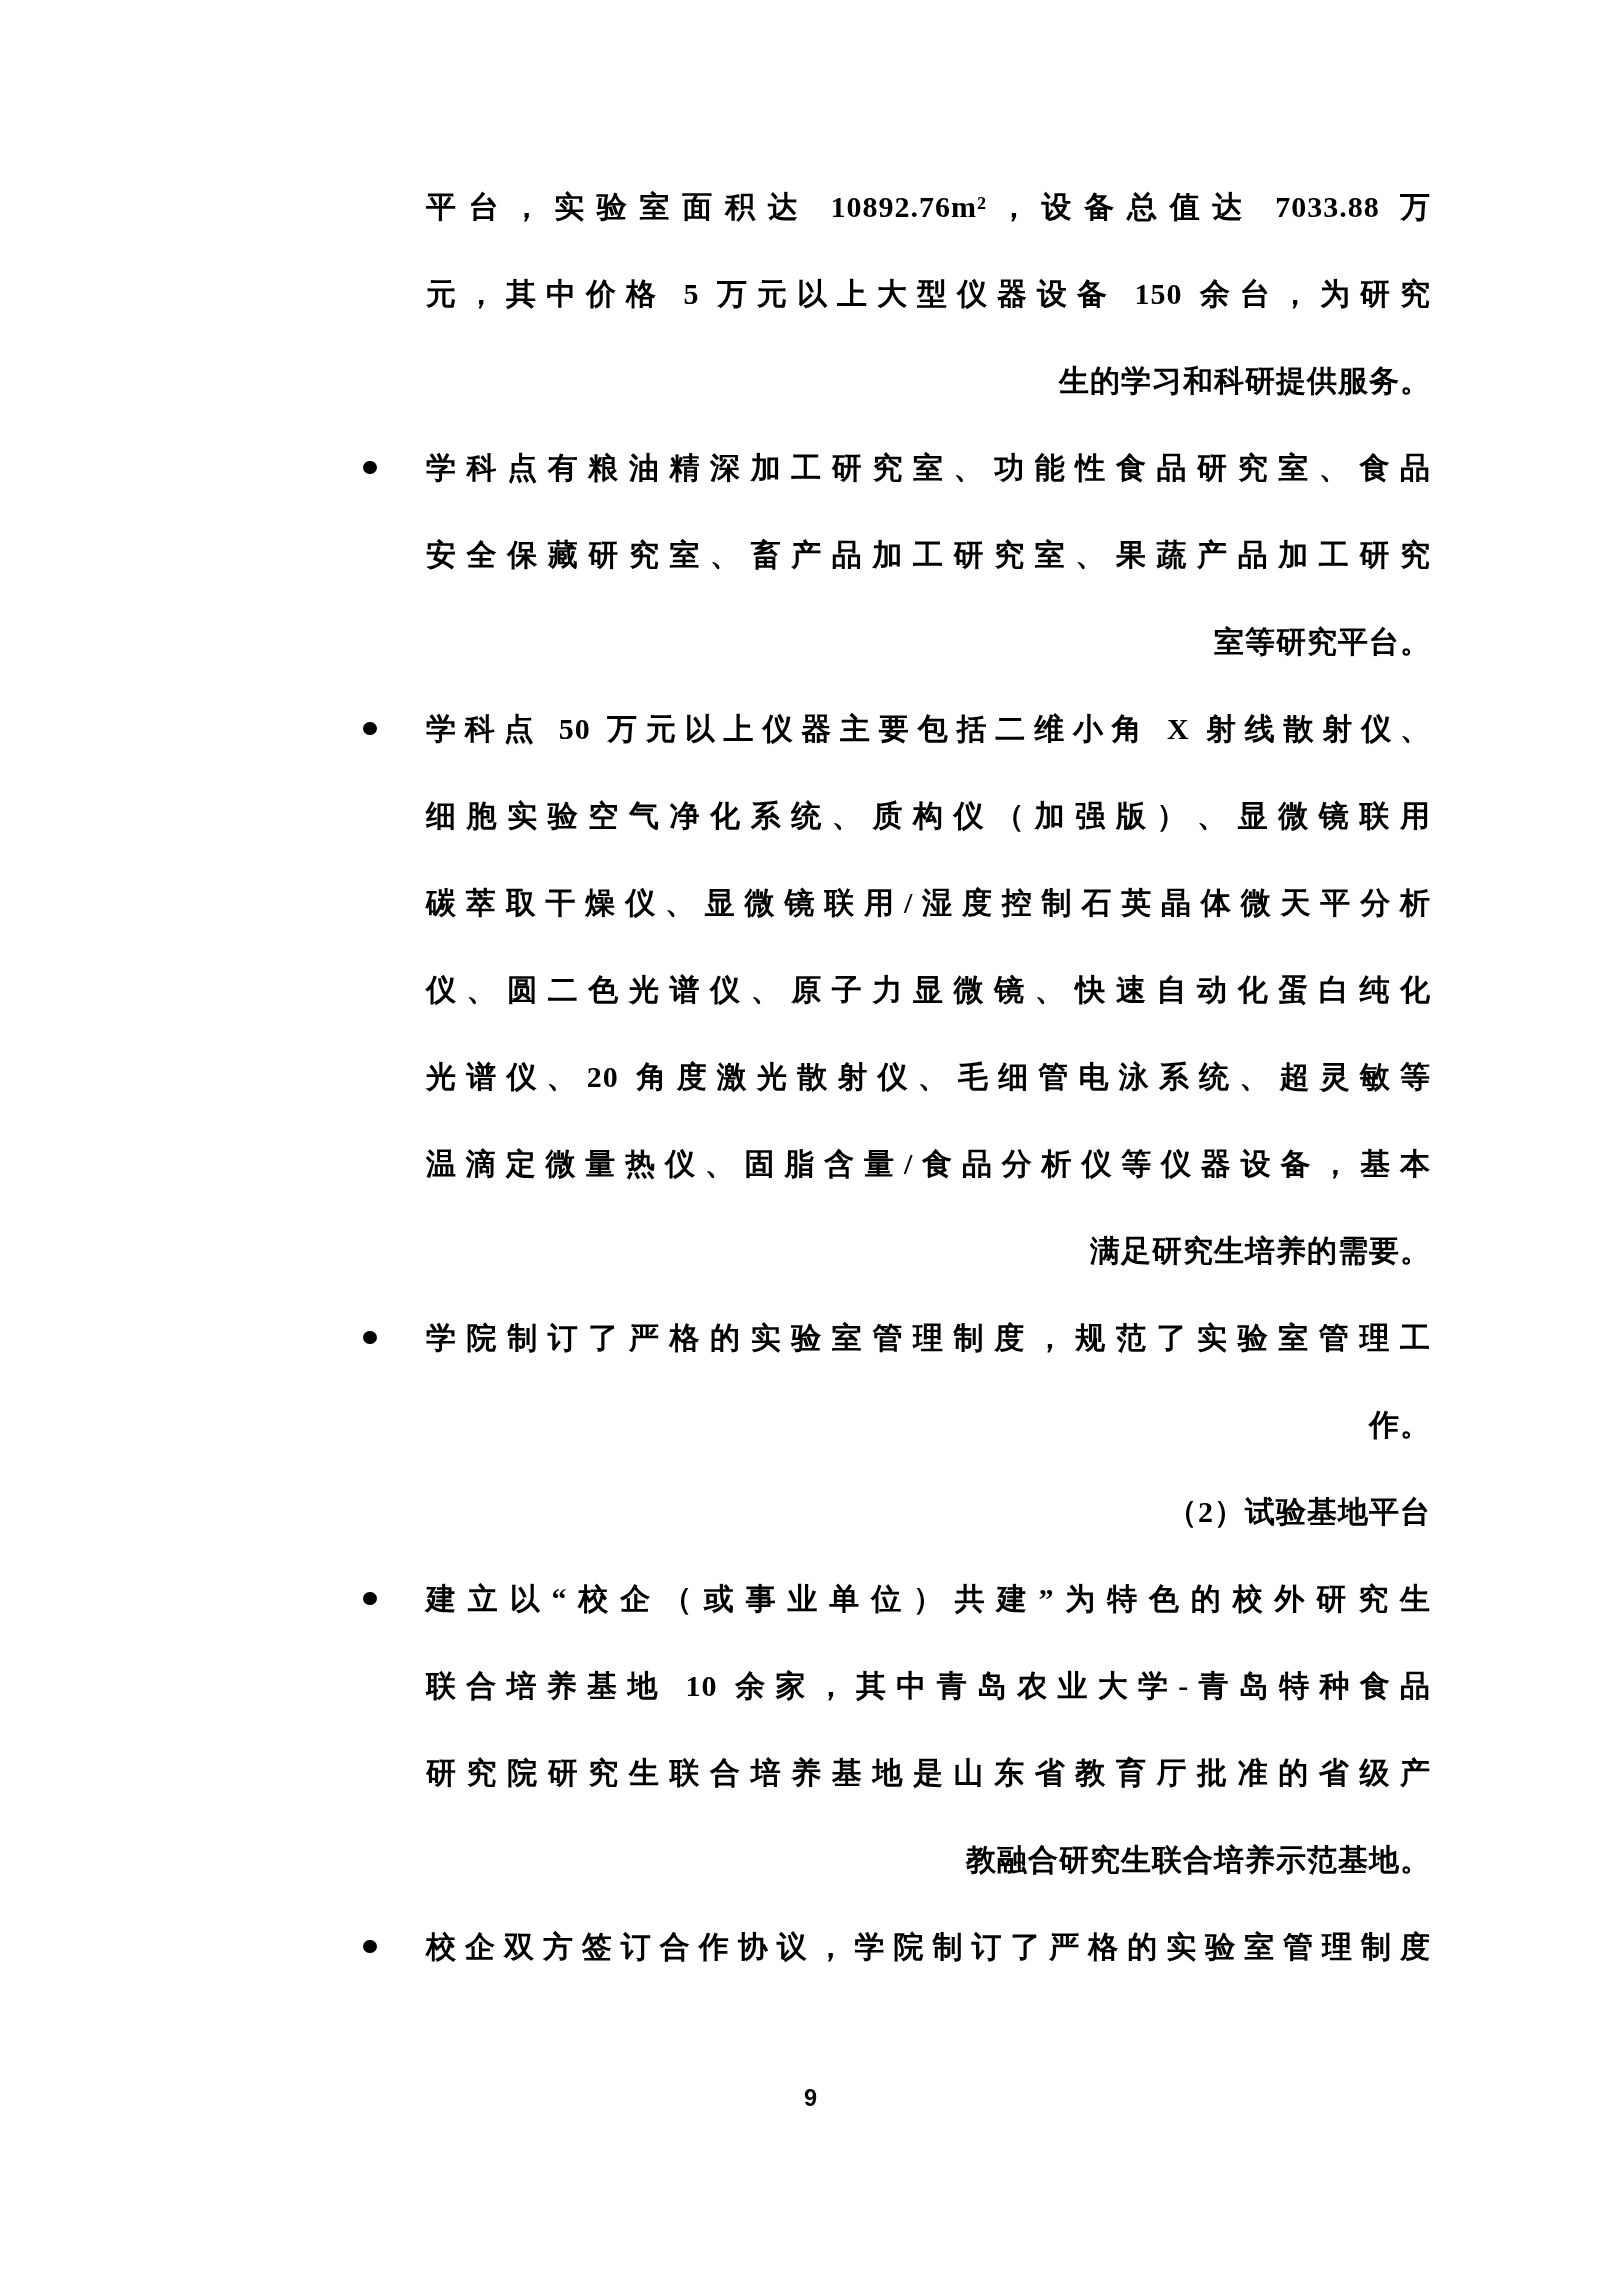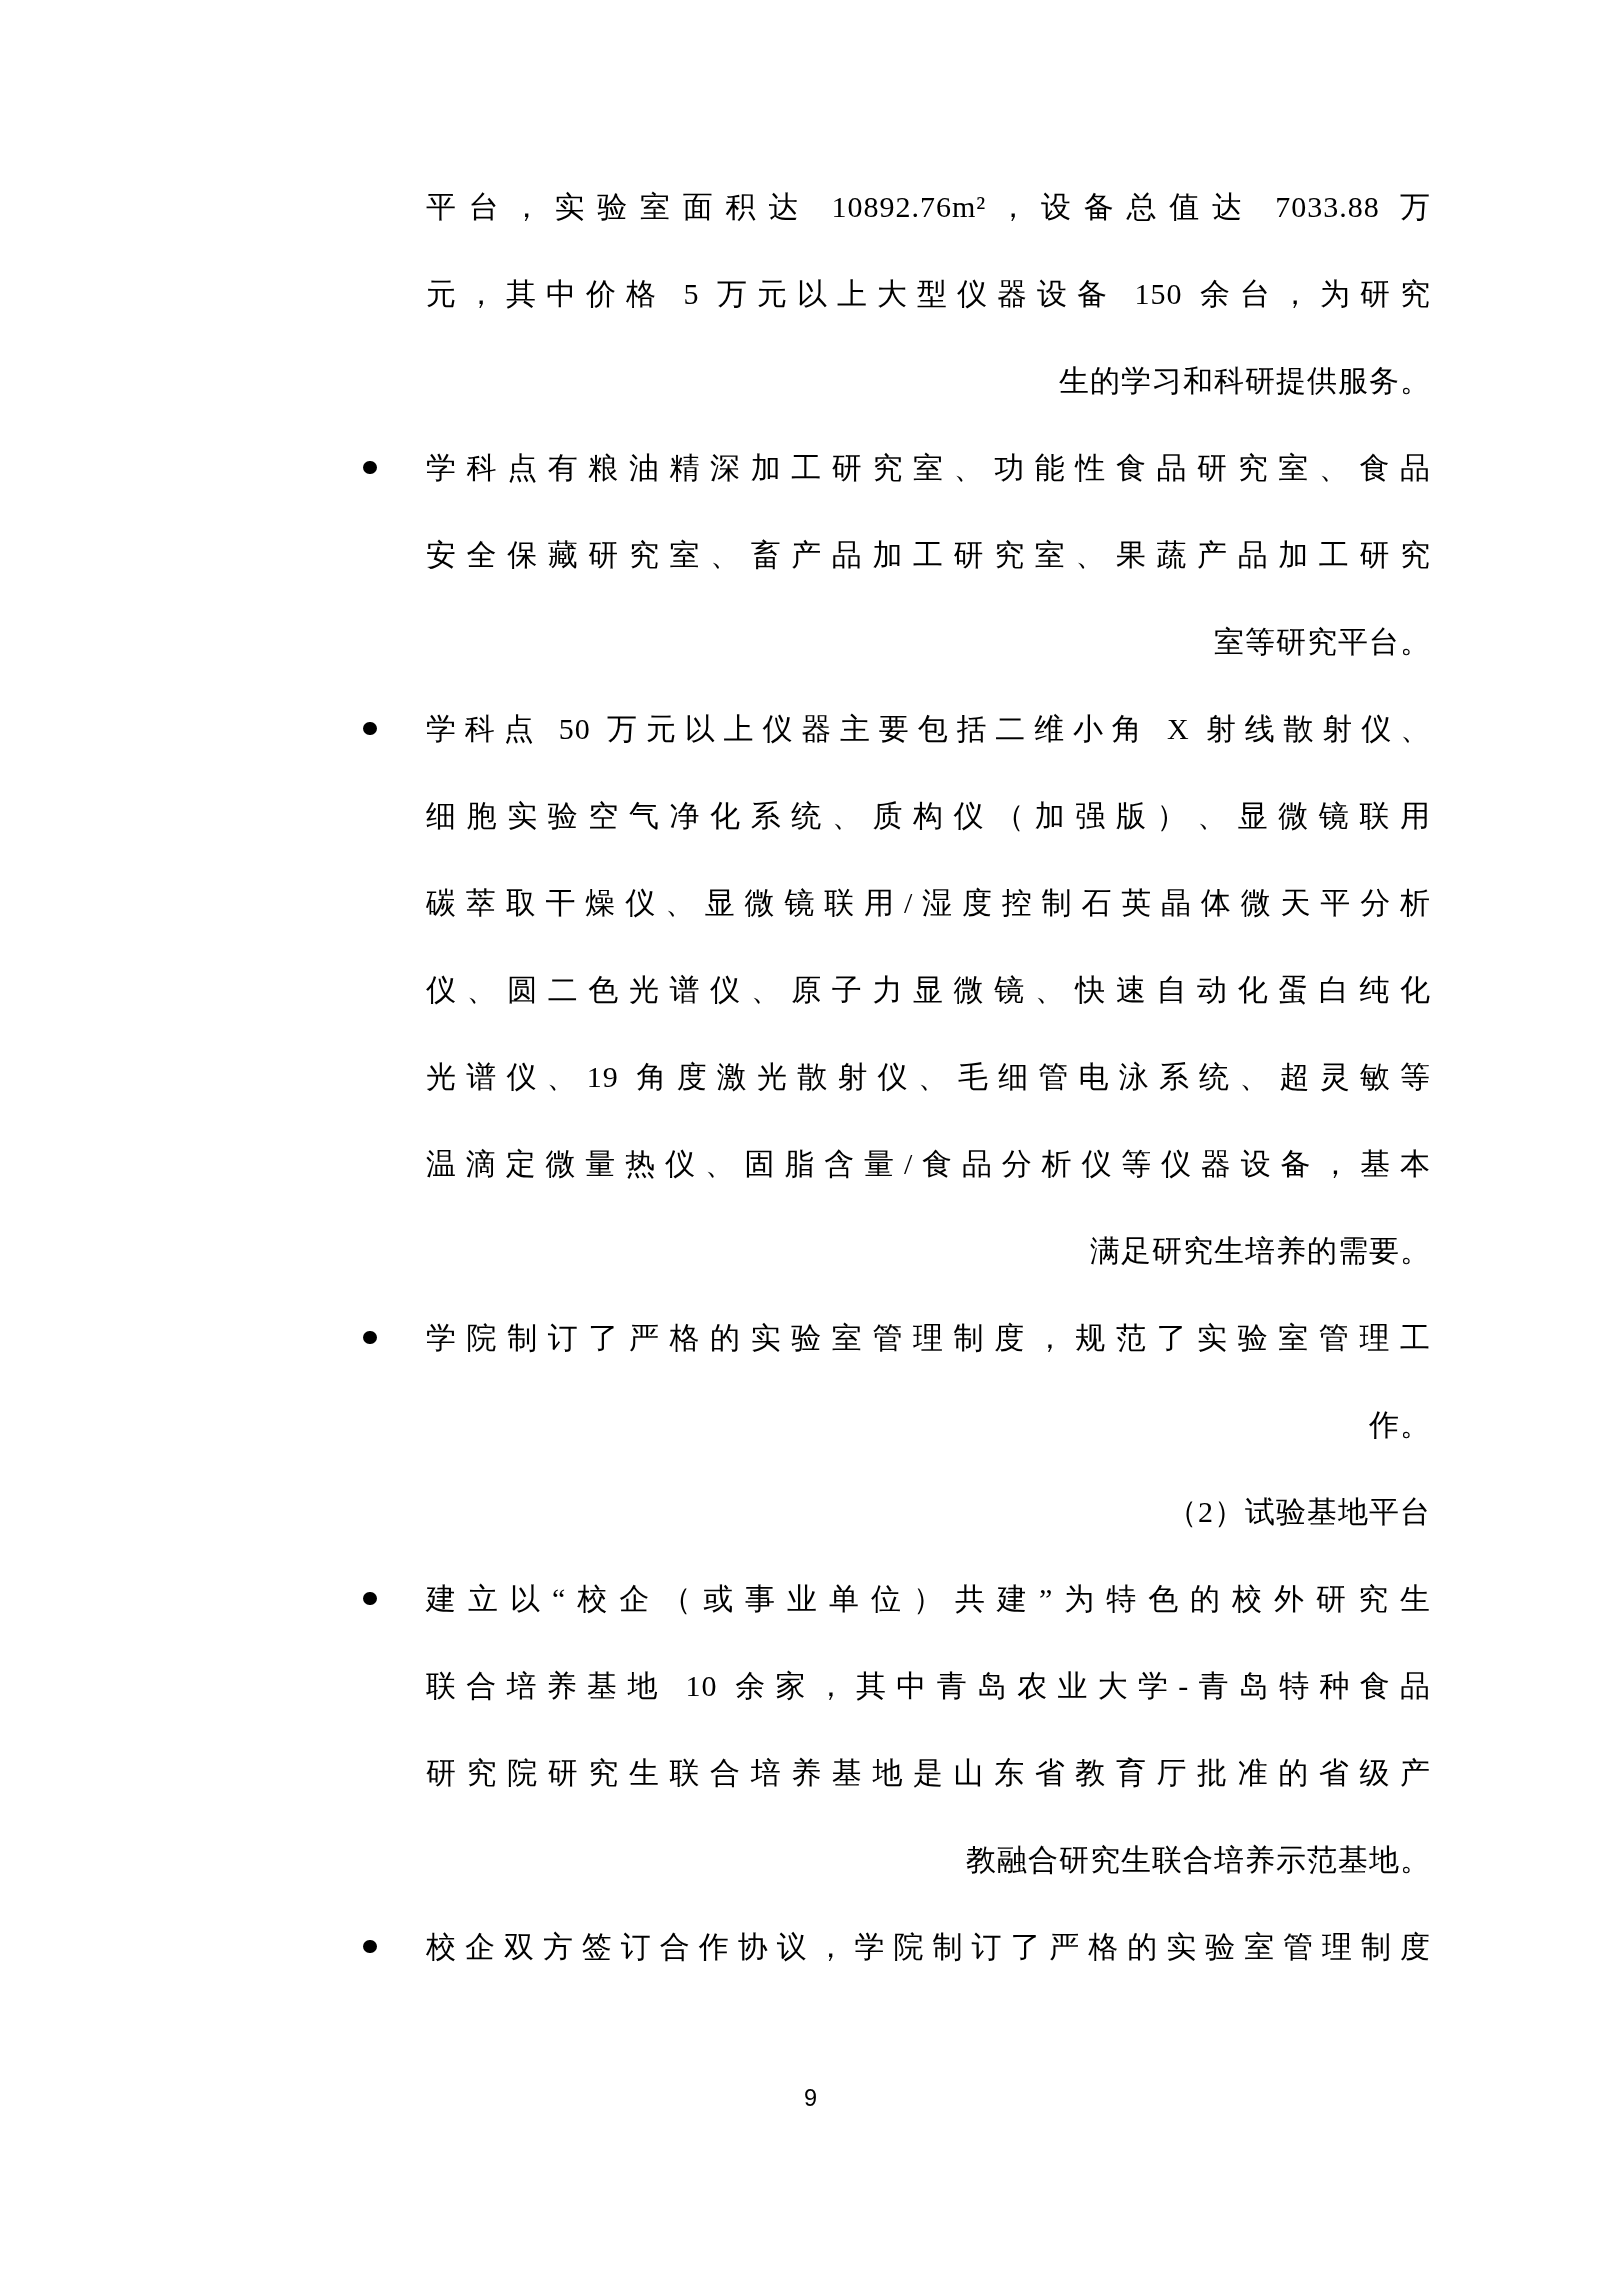--- a/index.html
+++ b/index.html
@@ -8,20 +8,21 @@
     background: #ffffff;
   }
   .page {
     position: relative;
     width: 1621px;
     height: 2293px;
     background: #ffffff;
     color: #000000;
     font-family: "Liberation Serif", "DejaVu Serif", serif;
     overflow: hidden;
+    font-weight: bold;
   }
   .body-text {
     position: absolute;
     left: 426px;
     top: 163px;
     width: 1005px;
   }
   .line {
     position: relative;
     height: 87px;
@@ -70,21 +71,21 @@
       <span class="bullet"></span><span>学科点有粮油精深加工研究室、功能性食品研究室、食品</span>
     </div>
     <div class="line justify">安全保藏研究室、畜产品加工研究室、果蔬产品加工研究</div>
     <div class="line">室等研究平台。</div>
     <div class="line justify">
       <span class="bullet"></span><span>学科点 50 万元以上仪器主要包括二维小角 X 射线散射仪、</span>
     </div>
     <div class="line justify">细胞实验空气净化系统、质构仪（加强版）、显微镜联用</div>
     <div class="line justify">碳萃取干燥仪、显微镜联用/湿度控制石英晶体微天平分析</div>
     <div class="line justify">仪、圆二色光谱仪、原子力显微镜、快速自动化蛋白纯化</div>
-    <div class="line justify">光谱仪、19 角度激光散射仪、毛细管电泳系统、超灵敏等</div>
+    <div class="line justify">光谱仪、20 角度激光散射仪、毛细管电泳系统、超灵敏等</div>
     <div class="line justify">温滴定微量热仪、固脂含量/食品分析仪等仪器设备，基本</div>
     <div class="line">满足研究生培养的需要。</div>
     <div class="line justify">
       <span class="bullet"></span><span>学院制订了严格的实验室管理制度，规范了实验室管理工</span>
     </div>
     <div class="line">作。</div>
     <div class="line">（2）试验基地平台</div>
     <div class="line justify">
       <span class="bullet"></span><span>建立以“校企（或事业单位）共建”为特色的校外研究生</span>
     </div>

